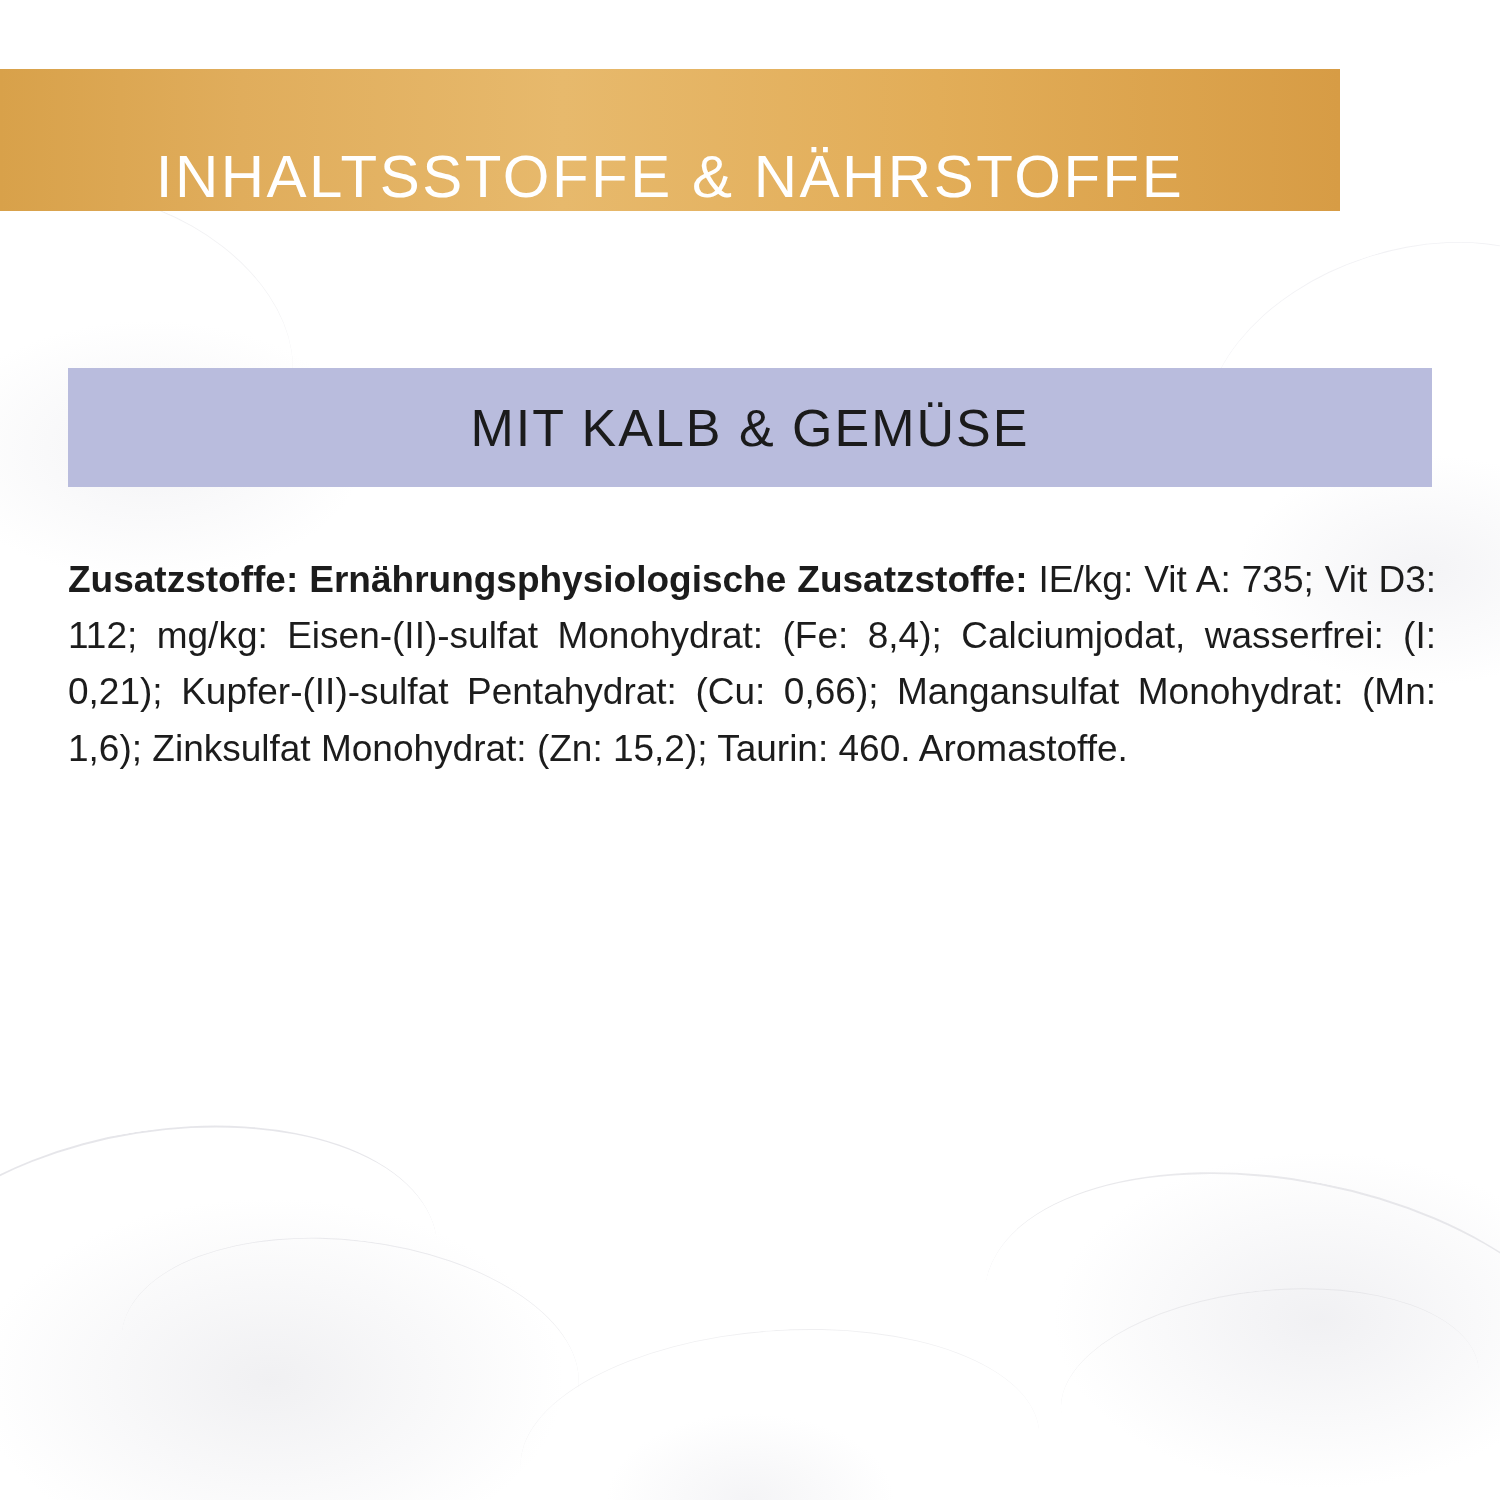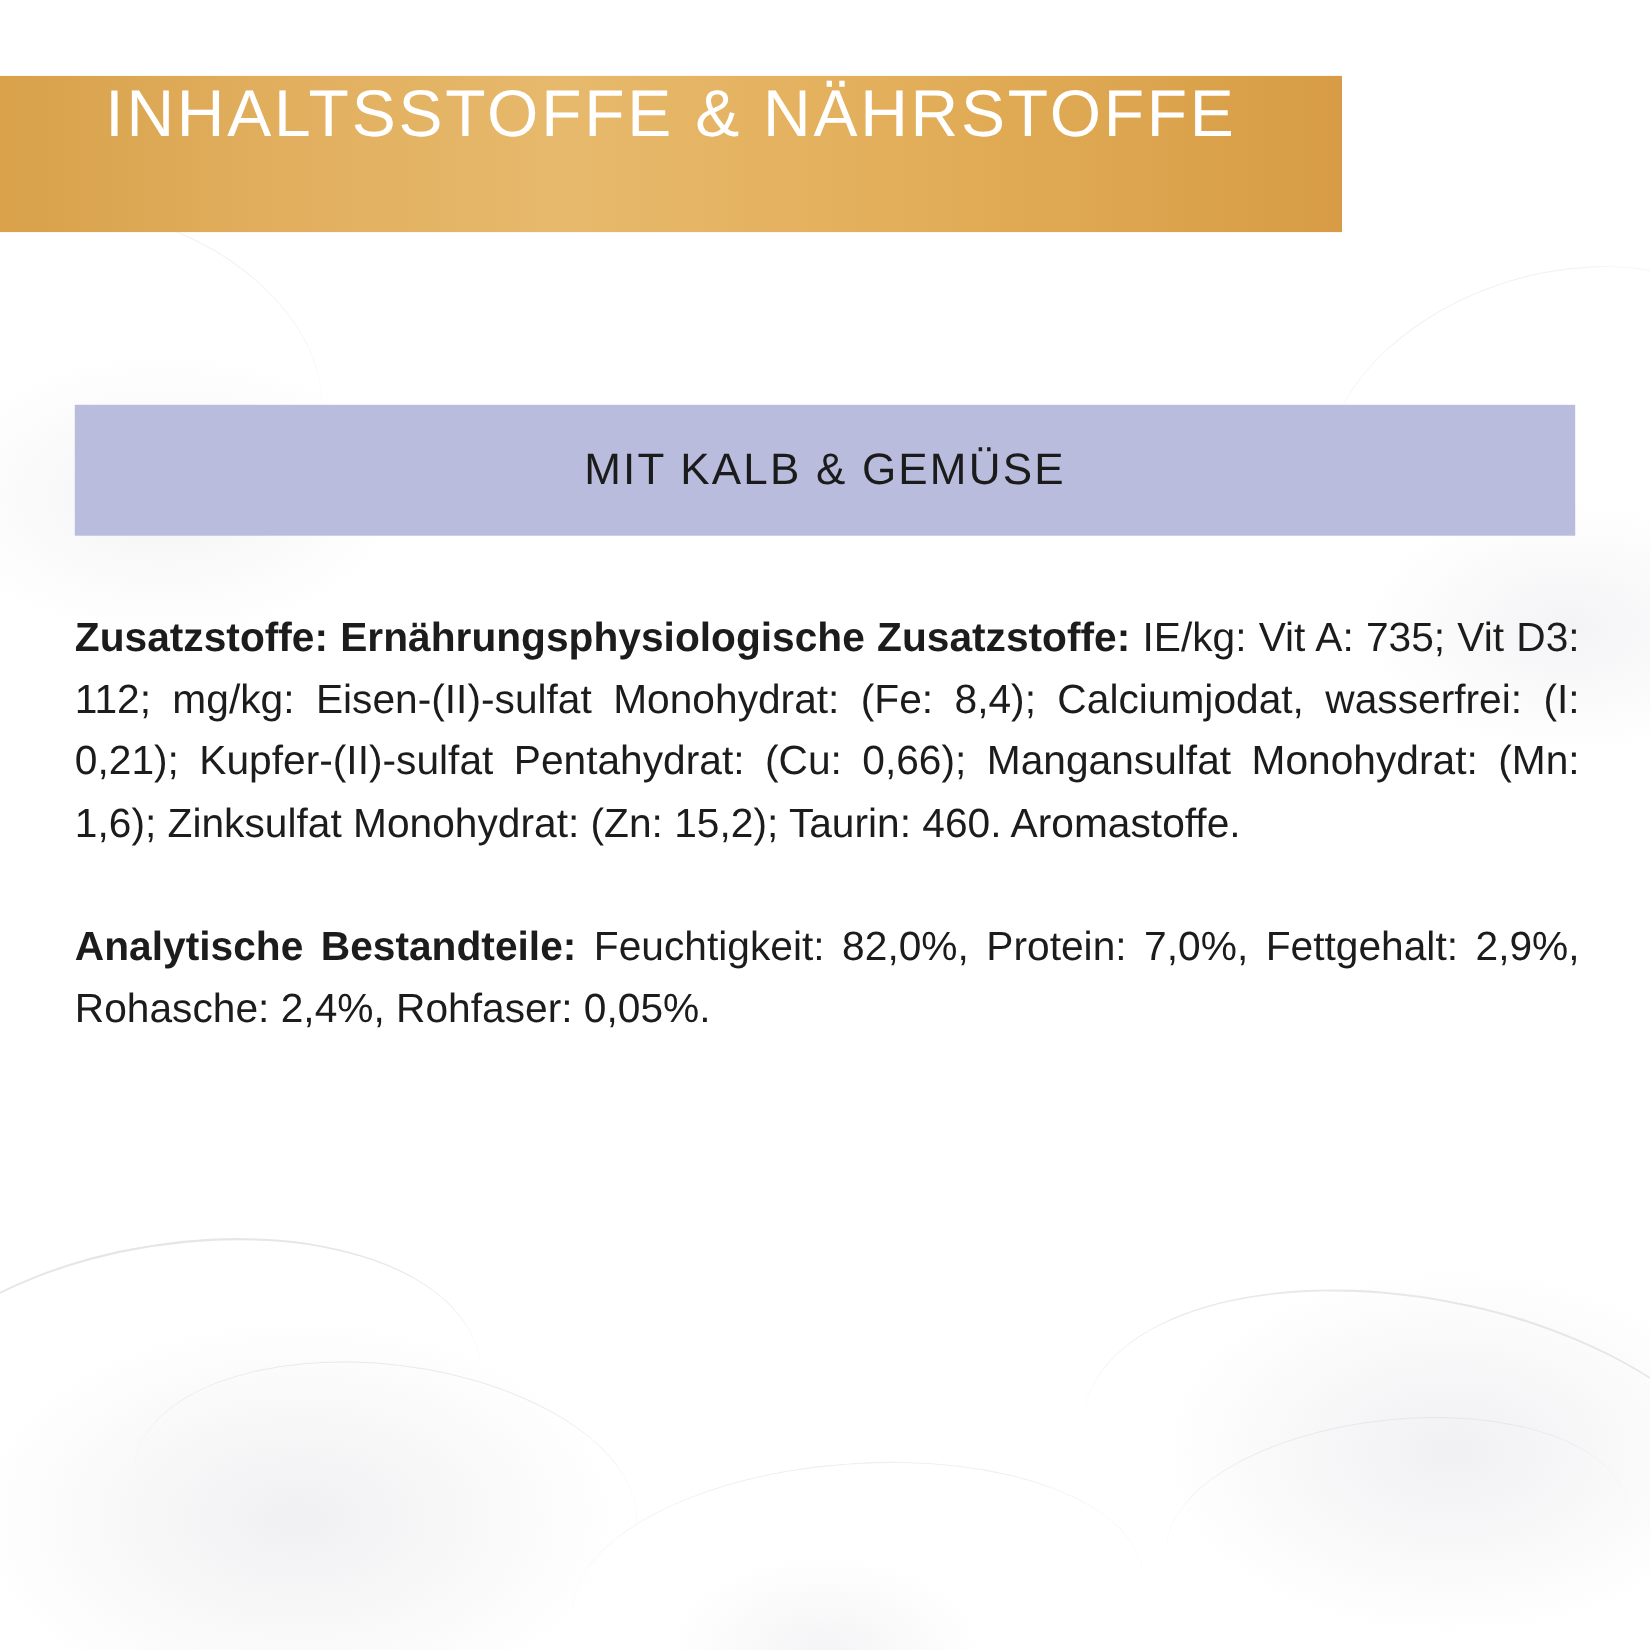--- a/index.html
+++ b/index.html
@@ -68,25 +68,25 @@
   .vein.v7 {
     left: 520px; top: 1330px; width: 520px; height: 240px;
     border-top: 1.5px solid rgba(206,206,214,0.33);
     transform: rotate(-4deg);
   }
 
   .header-banner {
     position: absolute;
     left: 0;
     top: 69px;
-    width: 1220px;
+    width: 1340px;
     height: 142px;
     background: linear-gradient(90deg, #d8a14a 0%, #e0ad5c 18%, #e7b96c 42%, #e2ad58 70%, #d79c45 100%);
     display: flex;
-    align-items: flex-start;
+    align-items: flex-end;
     justify-content: center;
     box-sizing: border-box;
   }
   .header-title {
     color: #ffffff;
     font-size: 60px;
     letter-spacing: 2.5px;
     font-weight: 400;
     white-space: nowrap;
     text-align: center;
@@ -99,21 +99,21 @@
     width: 1364px;
     height: 119px;
     background: #b9bcdd;
     display: flex;
     align-items: center;
     justify-content: center;
     box-sizing: border-box;
   }
   .variant-title {
     color: #1b1b1b;
-    font-size: 40px;
+    font-size: 52px;
     letter-spacing: 2px;
     font-weight: 400;
     white-space: nowrap;
   }
 
   .content {
     position: absolute;
     left: 68px;
     top: 552px;
     width: 1368px;
@@ -153,16 +153,15 @@
 
   <div class="variant-band">
     <div class="variant-title">MIT KALB &amp; GEMÜSE</div>
   </div>
 
   <div class="content">
 
 
     <p class="para"><span class="lbl">Zusatzstoffe: Ernährungsphysiologische Zusatzstoffe:</span> <span>IE/kg: Vit A: 735; Vit D3: 112; mg/kg: Eisen-(II)-sulfat Monohydrat: (Fe: 8,4); Calciumjodat, wasserfrei: (I: 0,21); Kupfer-(II)-sulfat Pentahydrat: (Cu: 0,66); Mangansulfat Monohydrat: (Mn: 1,6); Zinksulfat Monohydrat: (Zn: 15,2); Taurin: 460. Aromastoffe.</span></p>
 
-    <p class="para analytic"><span class="lbl">Analytische Bestandteile:</span> <span>Feuchtigkeit: 82,0%, Protein: 7,0%, Fettgehalt: 2,9%, Rohasche: 2,4%, Rohfaser: 0,05%.</span></p>
 
   </div>
 </div>
 
 </body></html>

